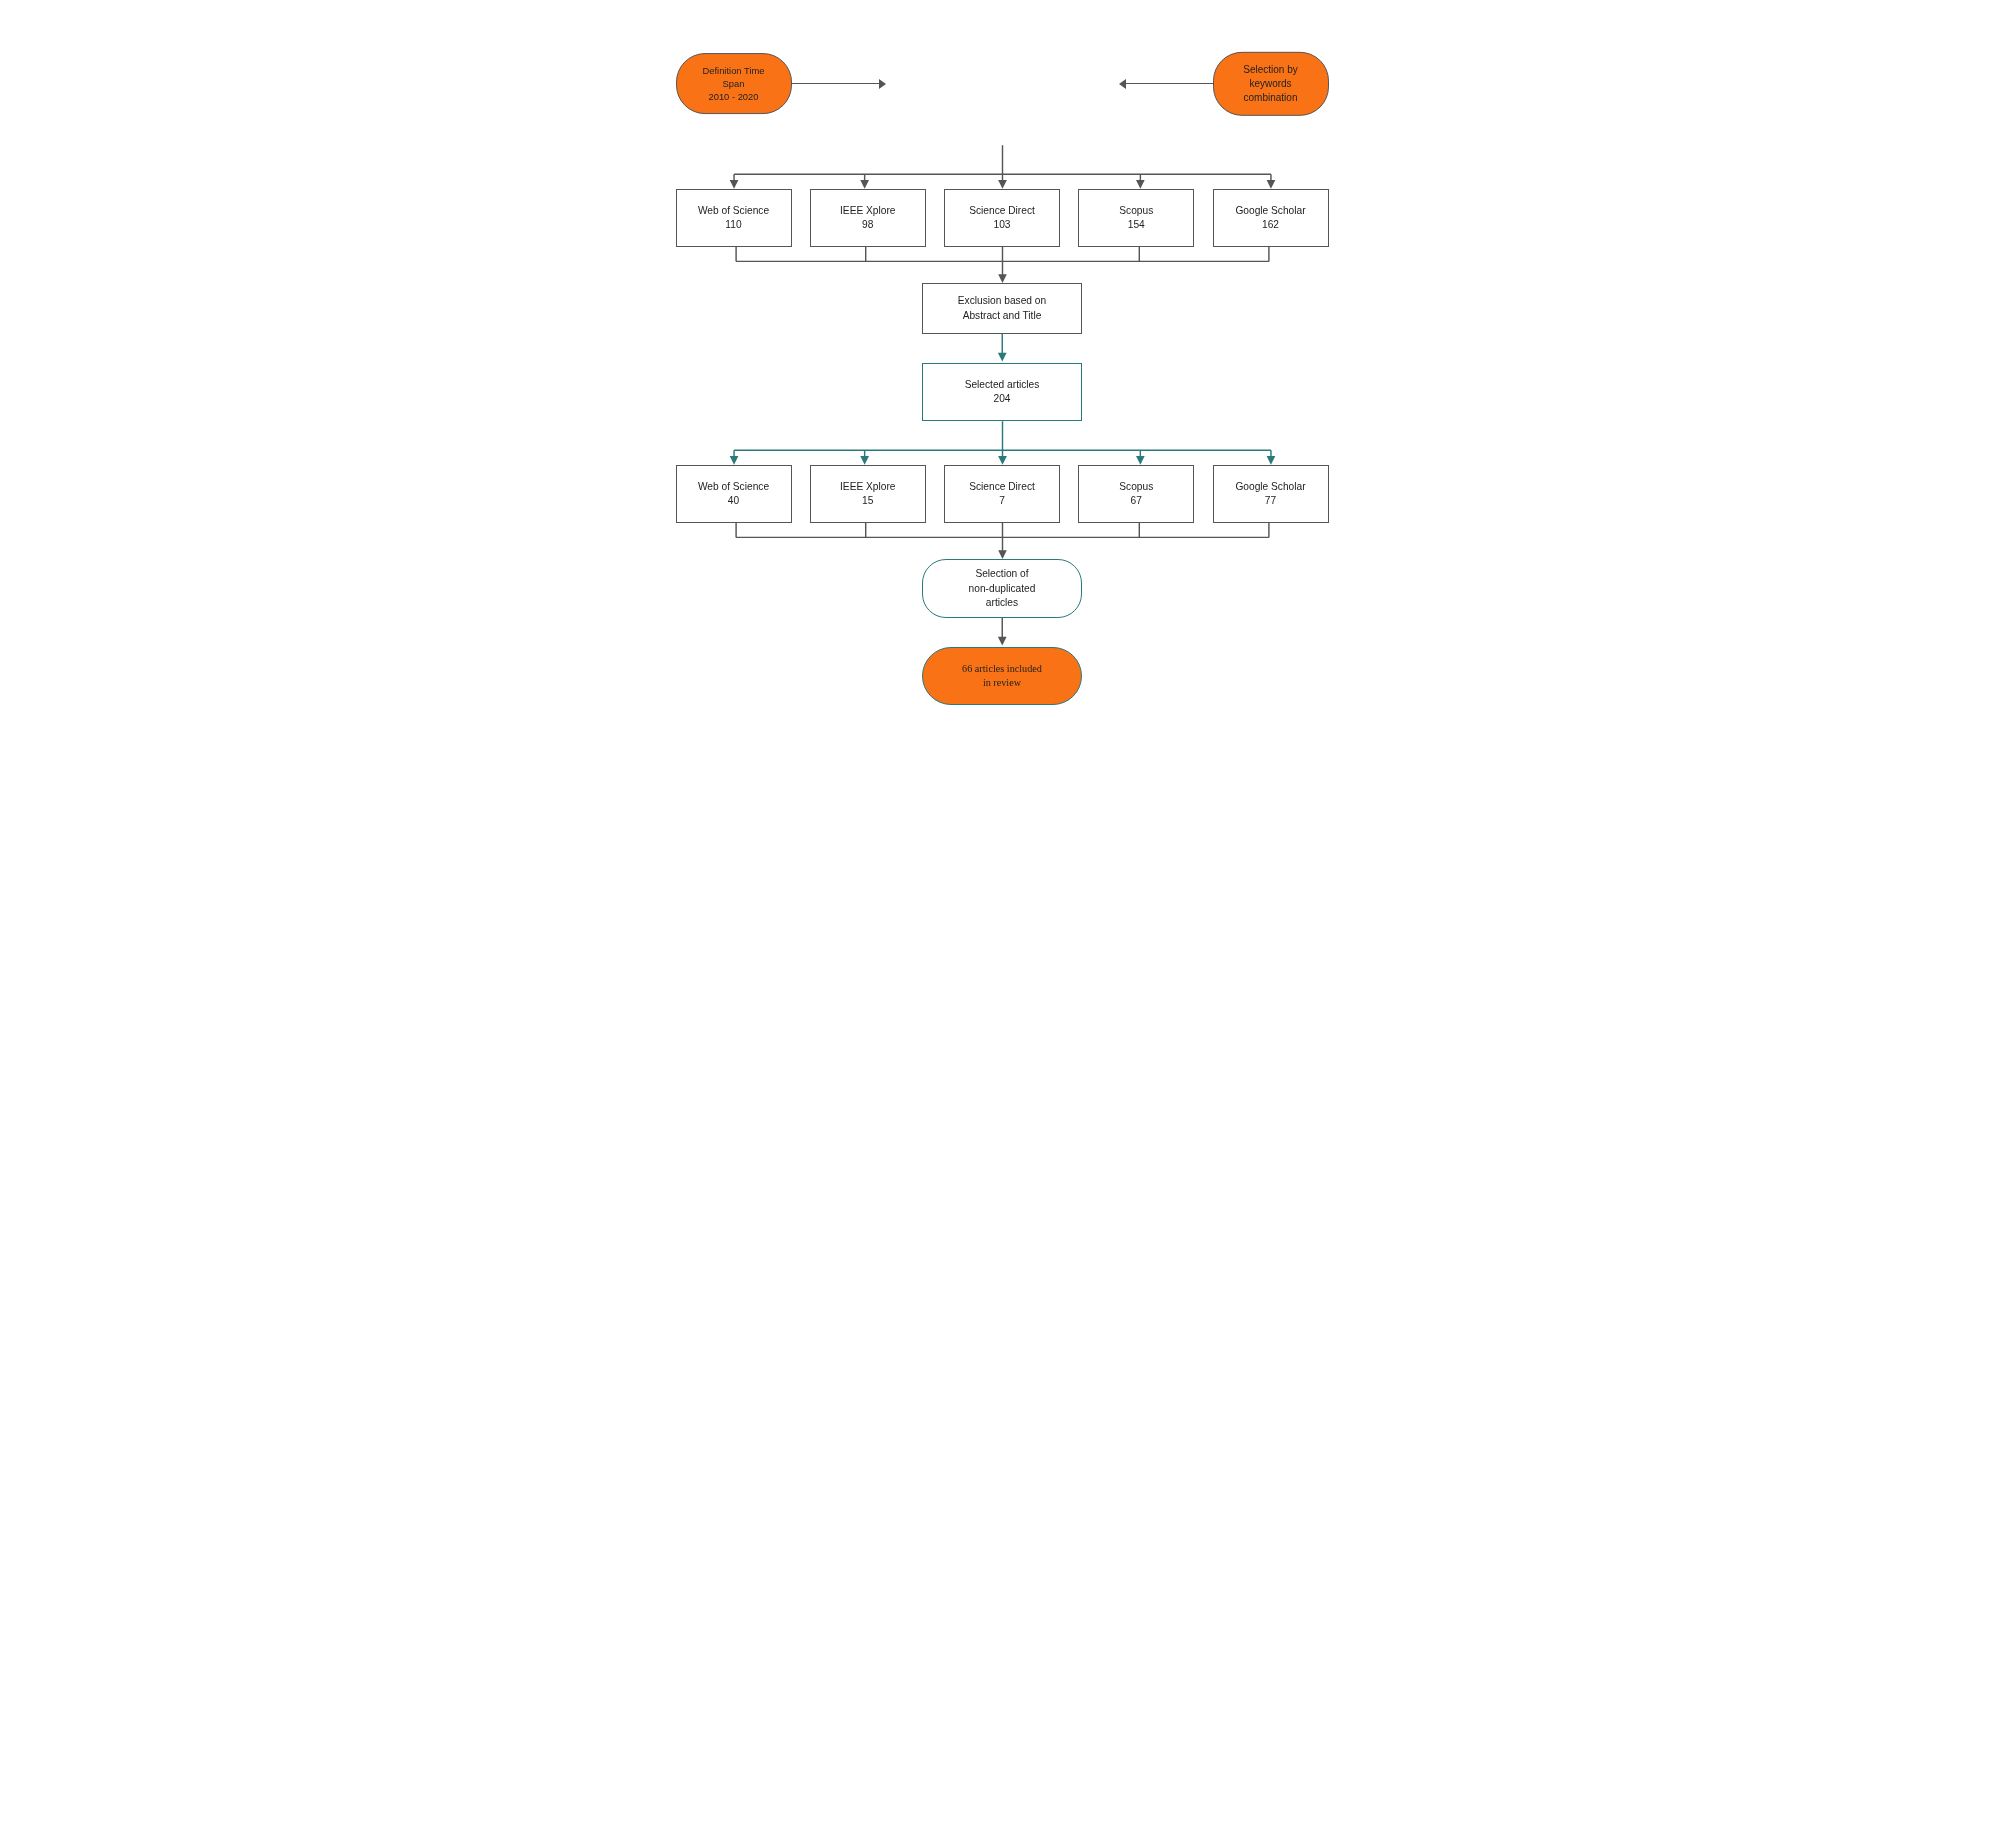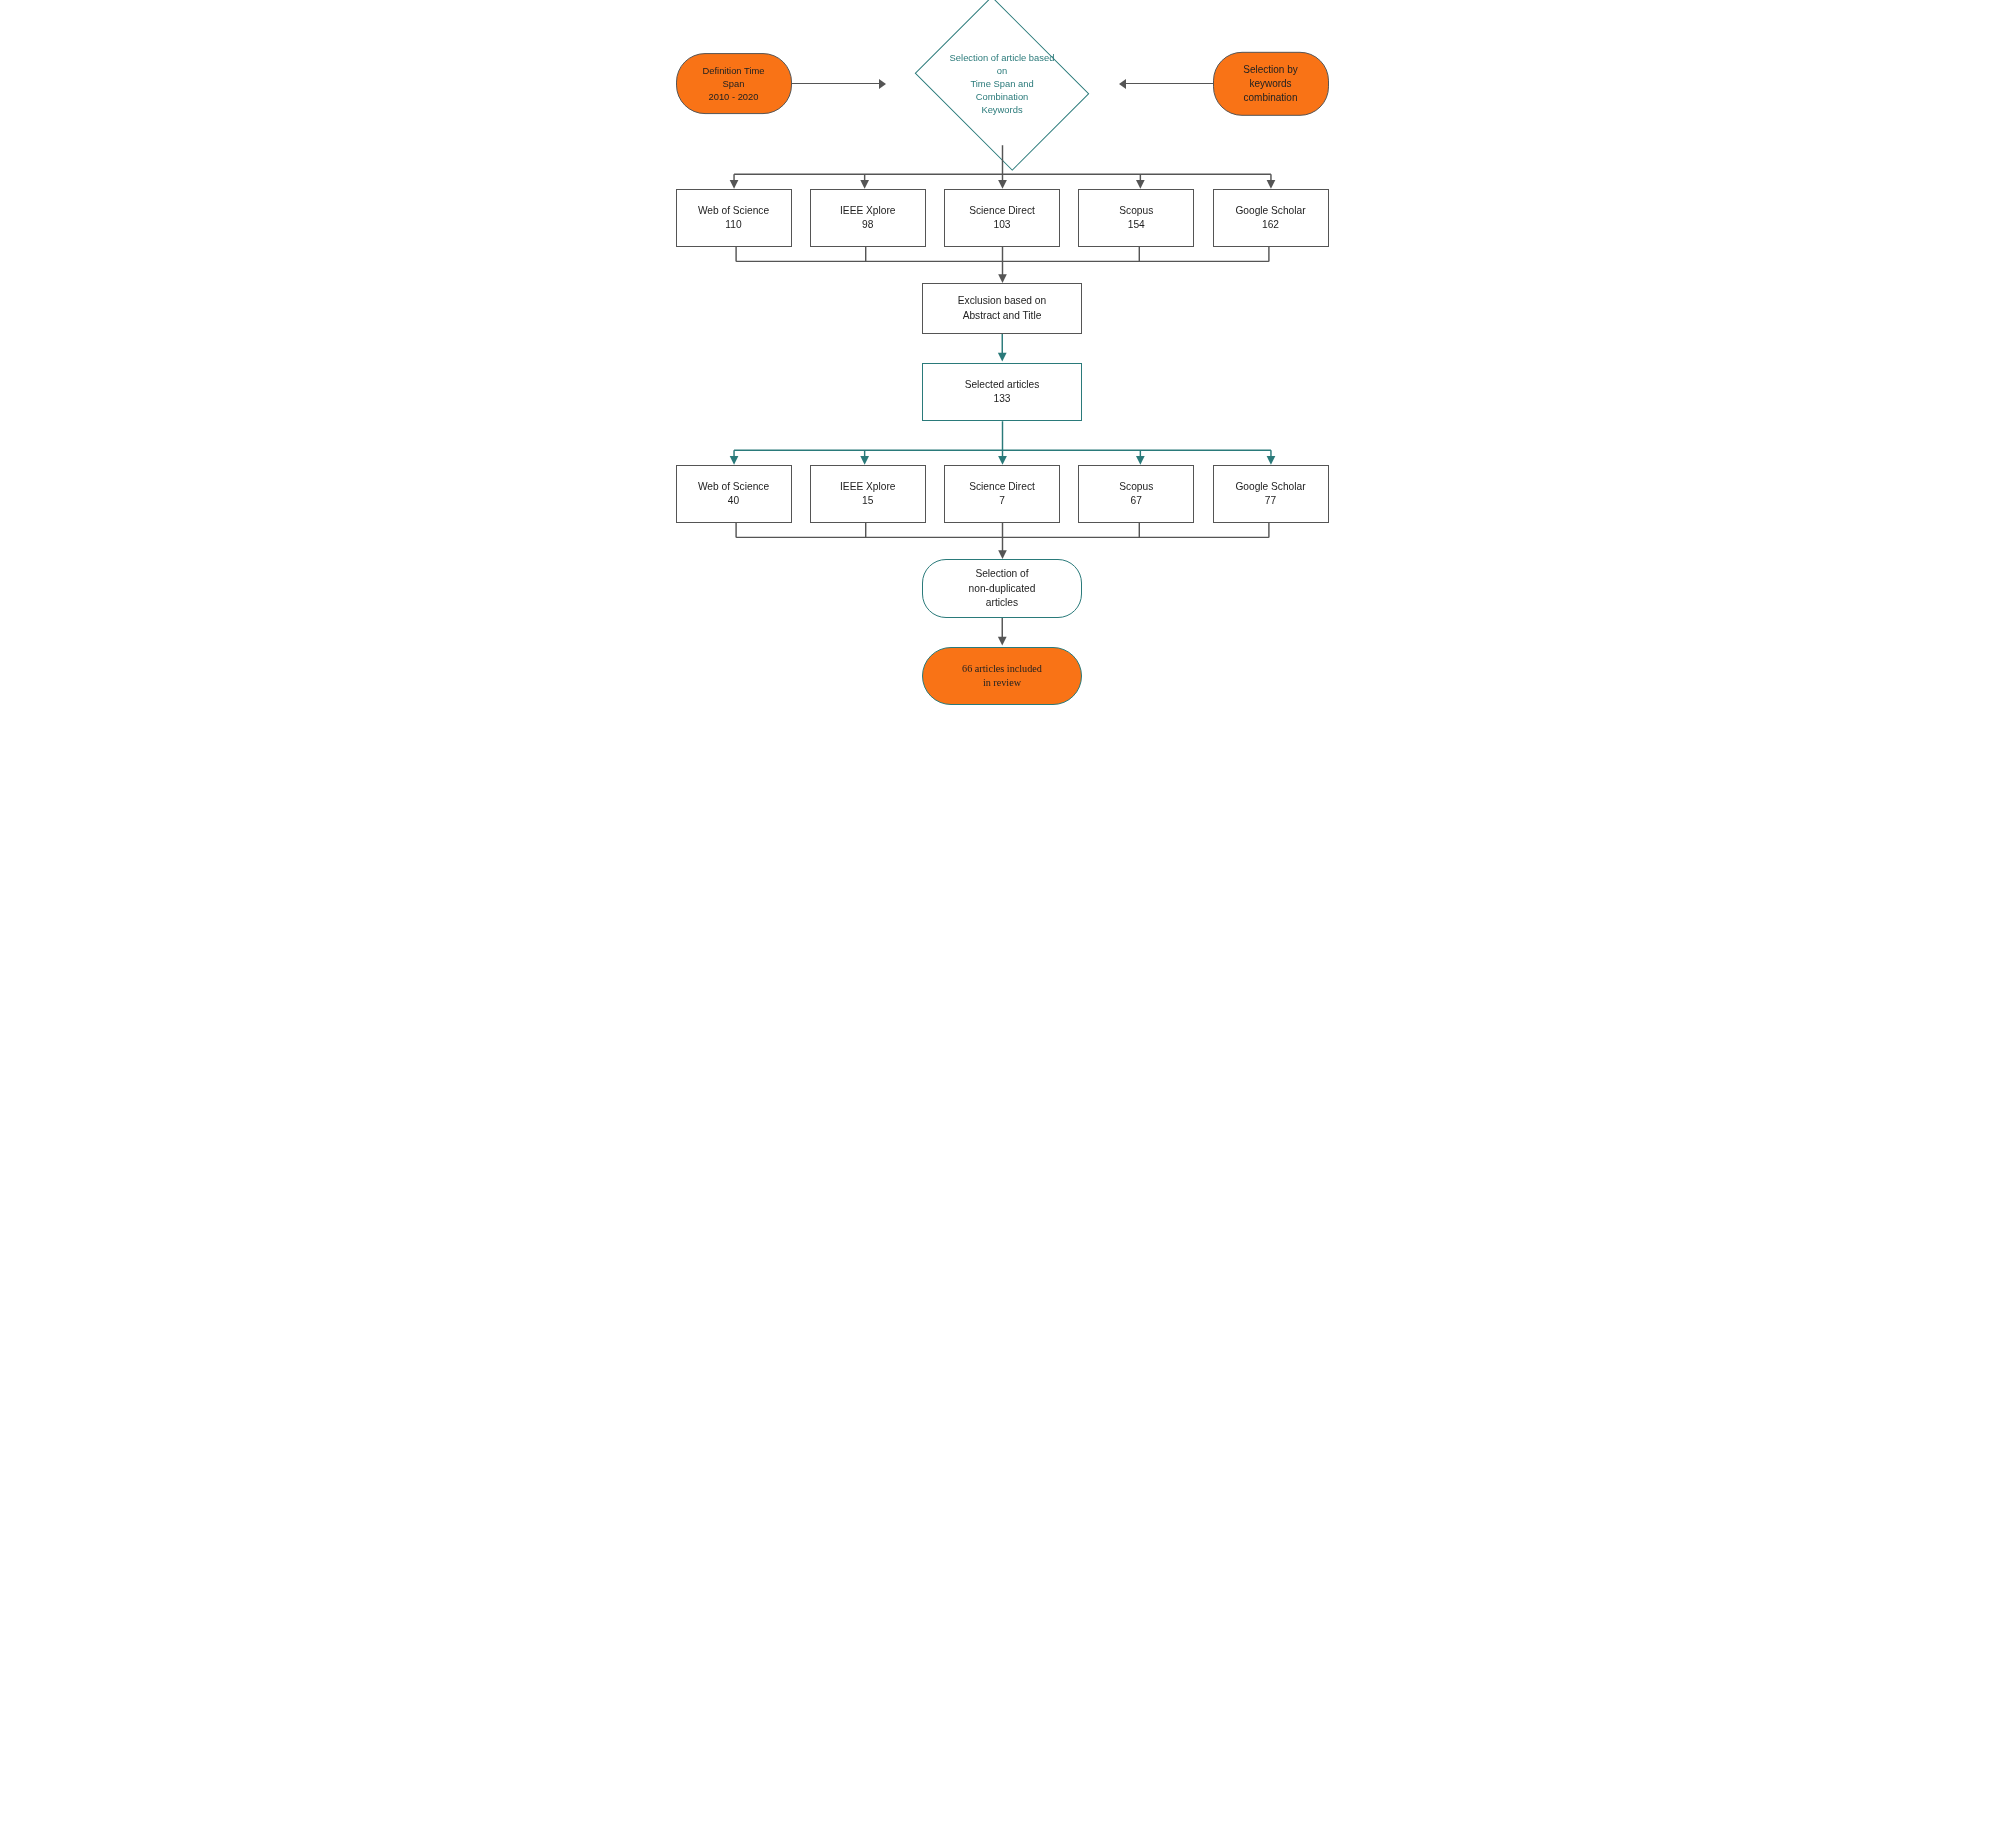--- a/index.html
+++ b/index.html
@@ -139,26 +139,20 @@
       <div class="box-rounded" style="width:116px; font-size:9.4px;">
         <span>Definition Time Span<br>2010 - 2020</span>
       </div>
     </div>
 
     <div style="position:absolute; left:116px; top:50%; transform:translateY(-50%); display:flex; align-items:center;">
       <div class="horiz-line" style="width:87px;"></div>
       <div class="arrow-head-right"></div>
     </div>
 
-    <div class="box-diamond-wrap">
-      <div class="box-diamond box-teal"></div>
-      <div class="box-diamond-text">
-        <span>Selection of article based on<br>Time Span and Combination<br>Keywords</span>
-      </div>
-    </div>
 
     <div style="position:absolute; right:116px; top:50%; transform:translateY(-50%); display:flex; align-items:center;">
       <div class="arrow-head-left"></div>
       <div class="horiz-line" style="width:87px;"></div>
     </div>
 
     <div style="position:absolute; right:0; top:50%; transform:translateY(-50%);">
       <div class="box-rounded" style="width:116px; font-size:10px;">
         <span>Selection by keywords<br>combination</span>
       </div>
@@ -239,21 +233,21 @@
   <div style="width:100%; position:relative; height:29px; display:flex; justify-content:center;">
     <svg width="14.5" height="29" viewBox="0 0 20 40">
       <line x1="10" y1="0" x2="10" y2="30" stroke="#2a7a7a" stroke-width="2"></line>
       <polygon points="10,38 4,26 16,26" fill="#2a7a7a"></polygon>
     </svg>
   </div>
 
   <div class="box-rect selected-box">
     <div style="text-align:center;">
       <div>Selected articles</div>
-      <div>133</div>
+      <div>204</div>
     </div>
   </div>
 
   <div style="width:100%; position:relative; height:44px;">
     <svg width="100%" height="44" style="position:absolute;top:0;left:0;" viewBox="0 0 900 60">
       <line x1="450" y1="0" x2="450" y2="40" stroke="#2a7a7a" stroke-width="2"></line>
       <line x1="80" y1="40" x2="820" y2="40" stroke="#2a7a7a" stroke-width="2"></line>
       <line x1="80" y1="40" x2="80" y2="55" stroke="#2a7a7a" stroke-width="2"></line>
       <line x1="260" y1="40" x2="260" y2="55" stroke="#2a7a7a" stroke-width="2"></line>
       <line x1="450" y1="40" x2="450" y2="55" stroke="#2a7a7a" stroke-width="2"></line>

